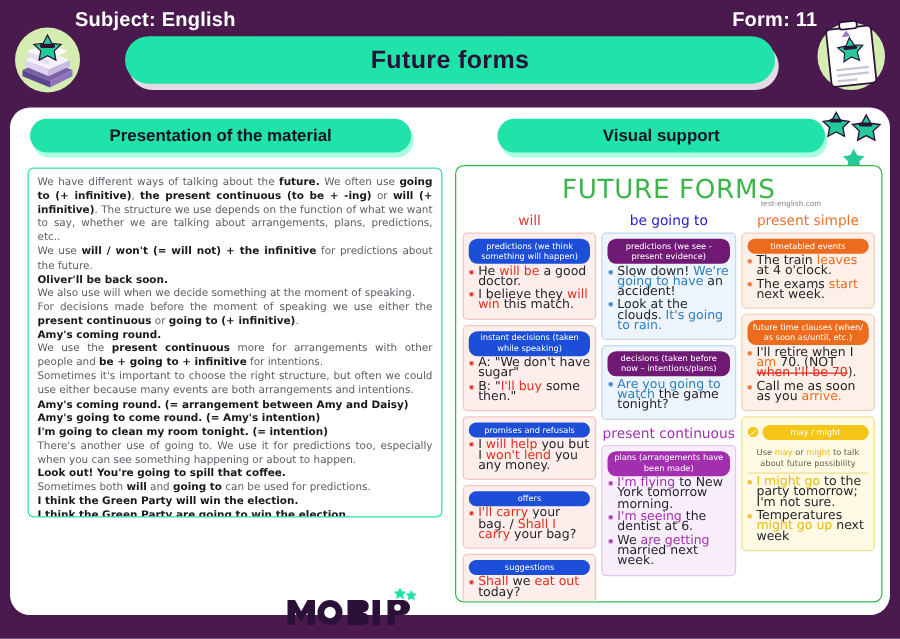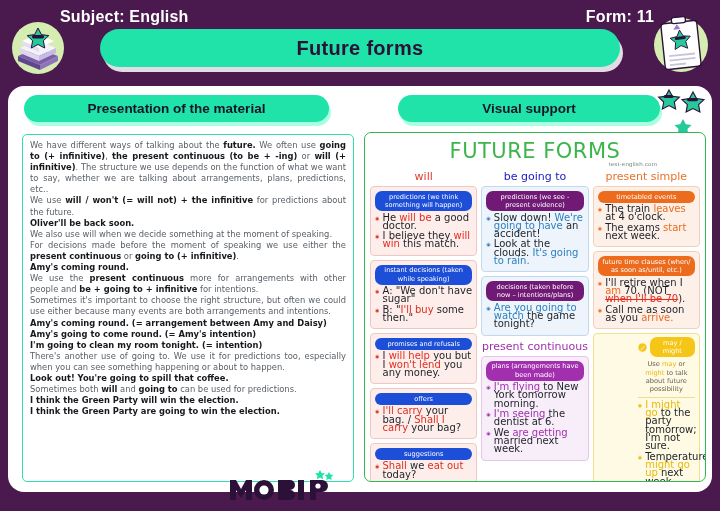--- a/index.html
+++ b/index.html
@@ -50,21 +50,21 @@
   }
   #sec-pill-left { left:16px; top:9px; width:305px; }
   #sec-pill-right { left:390px; top:9px; width:262px; }
   .sec-pill span { color:#161428; font-size:13.5px; font-weight:bold; }
 
   
   #stars-deco { position:absolute; left:648px; top:0px; width:56px; height:56px; }
 
   
   #text-card {
-    position:absolute; left:14px; top:48px; width:332px; height:348px;
+    position:absolute; left:14px; top:48px; width:332px; height:280px;
     border:1.4px solid #2fe0ae; border-radius:5px; background:#fff;
     padding:5px 7px 4px 7px; overflow:hidden;
   }
   #text-card p {
     font-family:"DejaVu Sans", sans-serif;
     font-size:8.35px; line-height:11.1px; color:#585f66;
     text-align:justify; text-justify:inter-word;
   }
   #text-card p b { color:#16181c; font-weight:bold; }
   .exline { color:#16181c !important; font-weight:bold; text-align:left !important; }
@@ -98,21 +98,21 @@
   }
   .col-head.will { color:#e03a2f; }
   .col-head.bgt { color:#2020c8; }
   .col-head.ps { color:#e8722b; }
 
   .panel { border-radius:4px; padding:3px 4px 4px 4px; margin-bottom:4px; }
   .panel.red   { background:#fdeeec; border:1px solid #f3c7c1; }
   .panel.blue  { background:#eef4fb; border:1px solid #c2d8ee; }
   .panel.purple{ background:#f8eefa; border:1px solid #e3c6ea; }
   .panel.orange{ background:#fdf0e9; border:1px solid #f5cfb8; }
-  .panel.yellow{ background:#fefae4; border:1px solid #f2e08a;padding-left:44px; }
+  .panel.yellow{ background:#fefae4; border:1px solid #f2e08a; }
 
   .tag {
     display:block; border-radius:7px; text-align:center; color:#fff;
     font-size:6.6px; line-height:8.4px; padding:1.6px 3px; margin:1px 0 2.5px 0;
     font-family:"DejaVu Sans", sans-serif;
   }
   .tag.red{background:#1d4ed8;} .tag.blue{background:#701a75;}
   .tag.purple{background:#a12fae;} .tag.orange{background:#ec6b1d;}
   .tag.yellow{background:#f5c518; color:#fff;}
 

